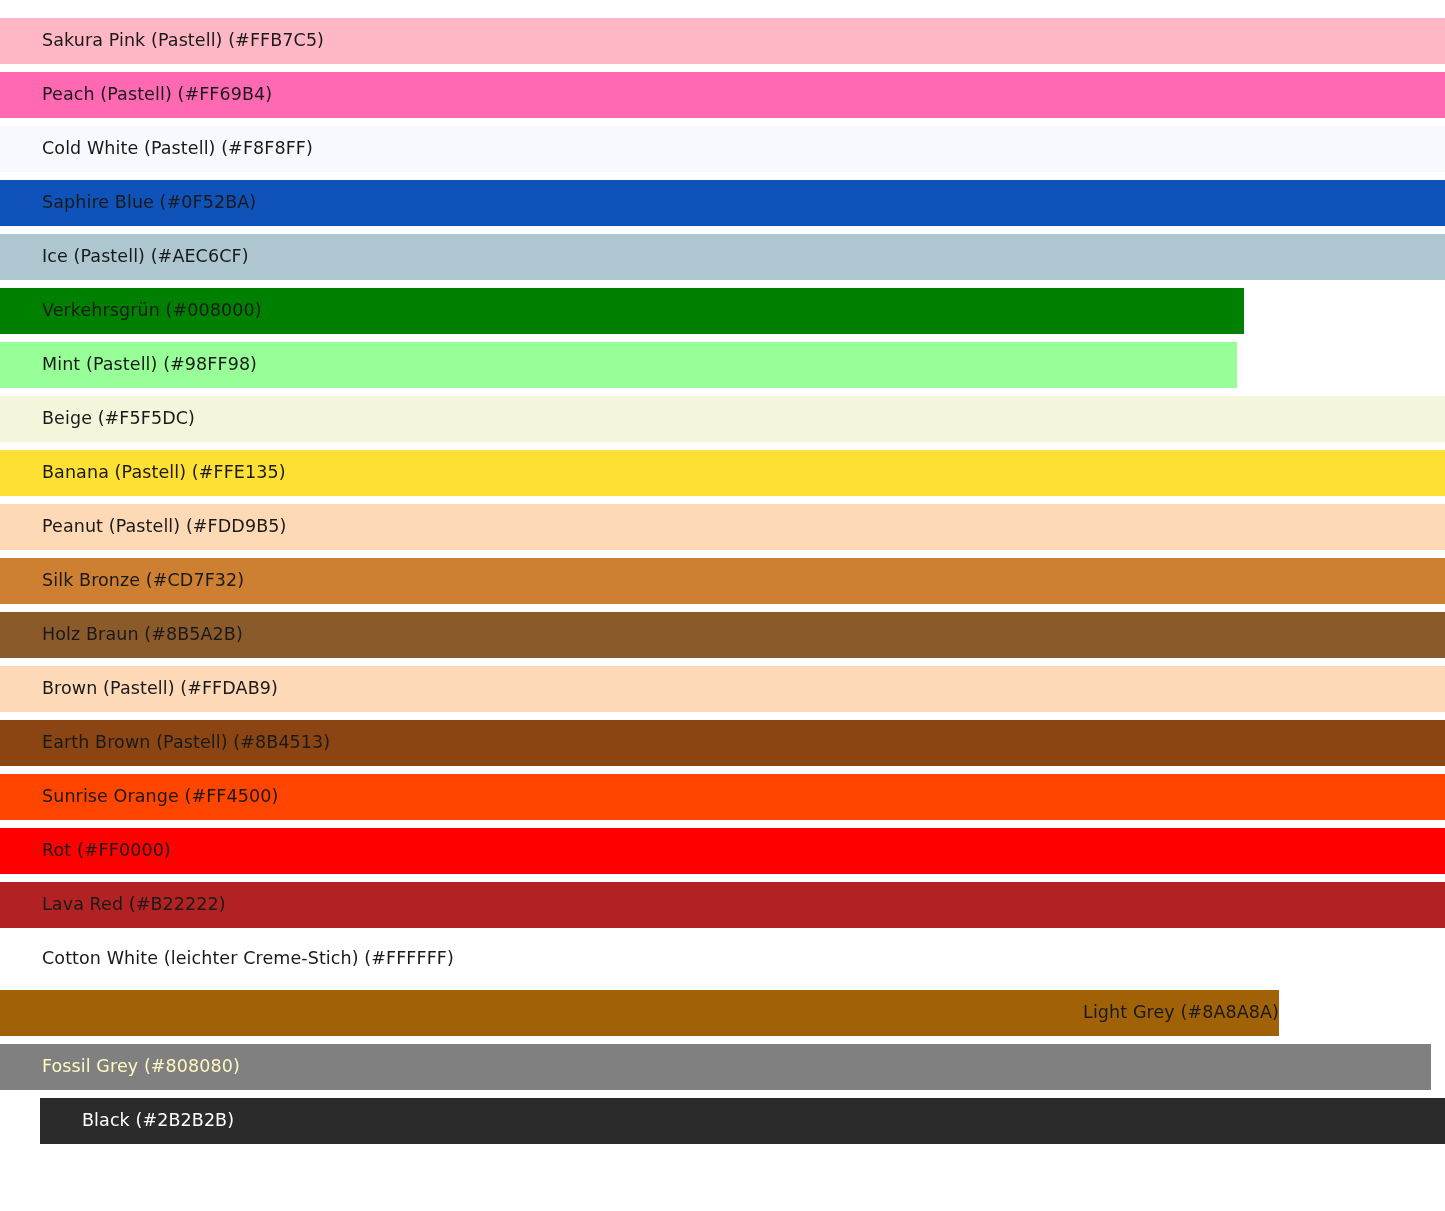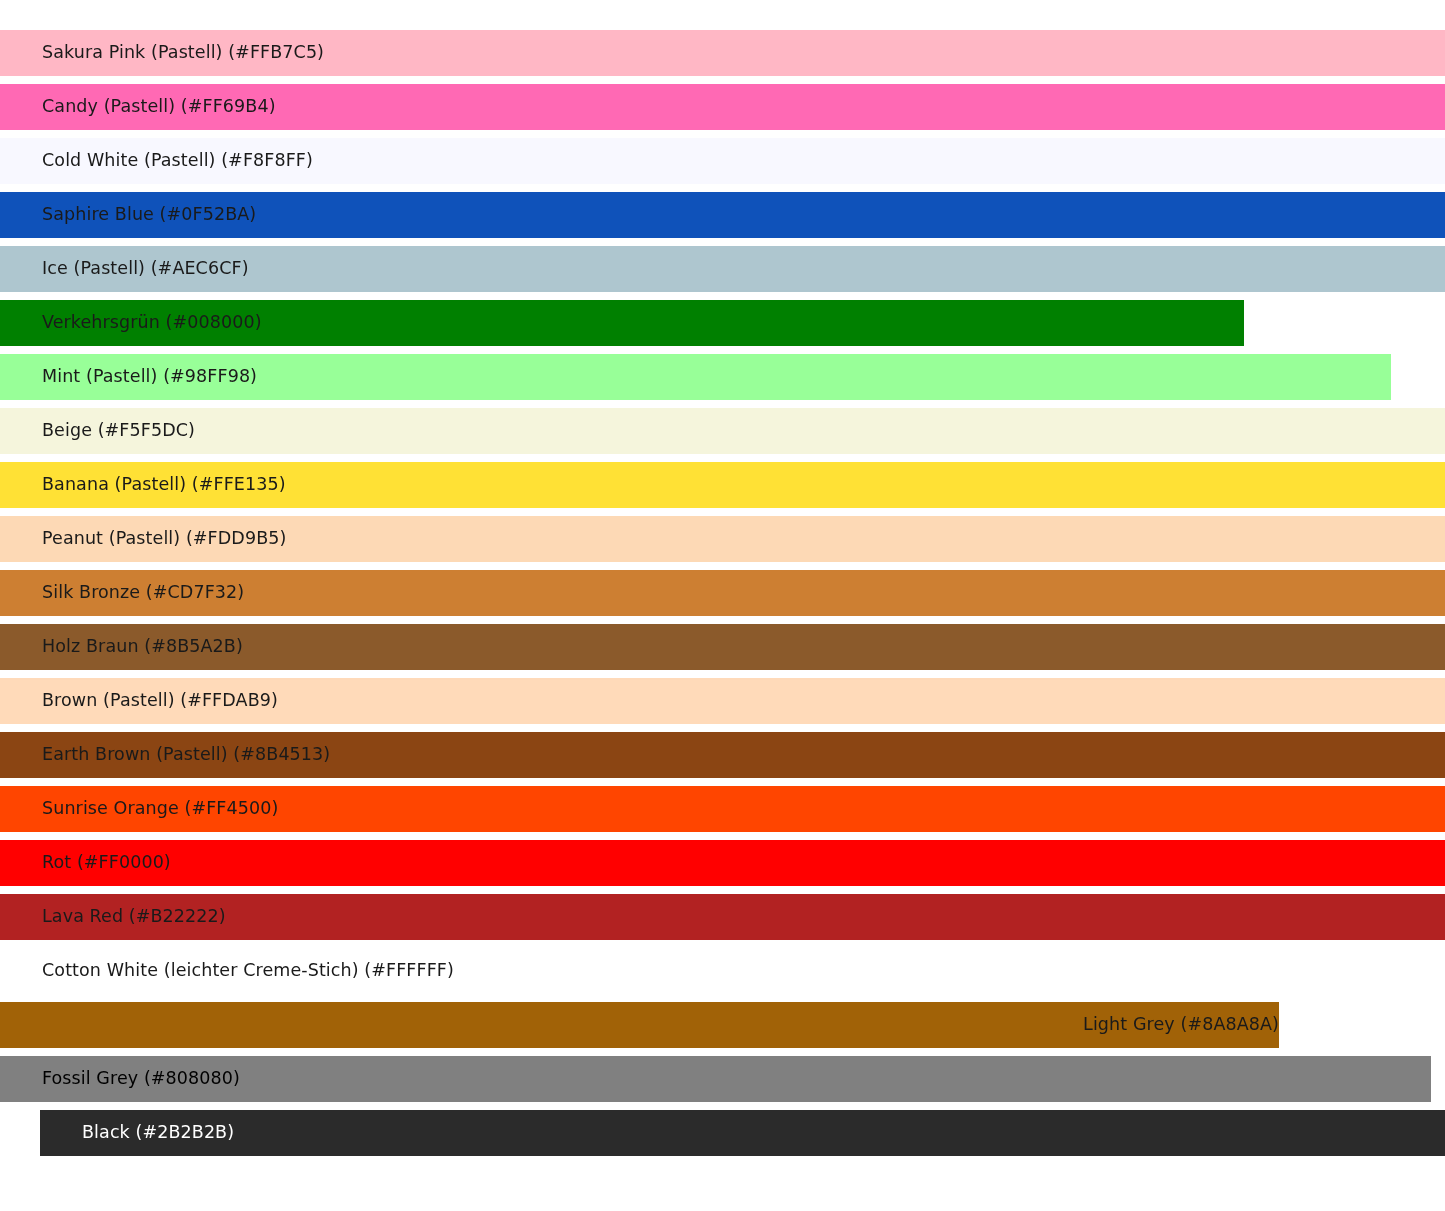--- a/index.html
+++ b/index.html
@@ -8,21 +8,21 @@
     background: #ffffff;
   }
   body {
     width: 1445px;
     height: 1211px;
     font-family: "DejaVu Sans", "Liberation Sans", sans-serif;
     overflow: hidden;
   }
   #swatch-list {
     display: block;
-    padding-top: 30px;
+    padding-top: 18px;
     box-sizing: border-box;
   }
   .swatch-row {
     height: 46px;
     margin: 0 0 8px 0;
     display: flex;
     align-items: center;
     box-sizing: border-box;
     width: 1445px;
   }
@@ -35,35 +35,35 @@
   }
 </style>
 </head>
 <body style="background: rgb(255, 255, 255);">
 
 <div id="swatch-list">
     <div class="swatch-row" style="background: rgb(255, 183, 197); width: 1445px;">
       <span class="swatch-label" style="color: rgb(26, 26, 26);">Sakura Pink (Pastell) (#FFB7C5)</span>
     </div>
     <div class="swatch-row" style="background: rgb(255, 105, 180); width: 1445px;">
-      <span class="swatch-label" style="color: rgb(26, 26, 26);">Candy (Pastell) (#FF69B4)</span>
+      <span class="swatch-label" style="color: rgb(26, 26, 26);">Peach (Pastell) (#FF69B4)</span>
     </div>
     <div class="swatch-row" style="background: rgb(248, 248, 255); width: 1445px;">
       <span class="swatch-label" style="color: rgb(26, 26, 26);">Cold White (Pastell) (#F8F8FF)</span>
     </div>
     <div class="swatch-row" style="background: rgb(15, 82, 186); width: 1445px;">
       <span class="swatch-label" style="color: rgb(26, 26, 26);">Saphire Blue (#0F52BA)</span>
     </div>
     <div class="swatch-row" style="background: rgb(174, 198, 207); width: 1445px;">
       <span class="swatch-label" style="color: rgb(26, 26, 26);">Ice (Pastell) (#AEC6CF)</span>
     </div>
     <div class="swatch-row" style="background: rgb(0, 128, 0); width: 1244px;">
       <span class="swatch-label" style="color: rgb(26, 26, 26);">Verkehrsgrün (#008000)</span>
     </div>
-    <div class="swatch-row" style="background: rgb(152, 255, 152); width: 1391px;">
+    <div class="swatch-row" style="background: rgb(152, 255, 152); width: 1237px;">
       <span class="swatch-label" style="color: rgb(26, 26, 26);">Mint (Pastell) (#98FF98)</span>
     </div>
     <div class="swatch-row" style="background: rgb(245, 245, 220); width: 1445px;">
       <span class="swatch-label" style="color: rgb(26, 26, 26);">Beige (#F5F5DC)</span>
     </div>
     <div class="swatch-row" style="background: rgb(255, 225, 53); width: 1445px;">
       <span class="swatch-label" style="color: rgb(26, 26, 26);">Banana (Pastell) (#FFE135)</span>
     </div>
     <div class="swatch-row" style="background: rgb(253, 217, 181); width: 1445px;">
       <span class="swatch-label" style="color: rgb(26, 26, 26);">Peanut (Pastell) (#FDD9B5)</span>
@@ -89,18 +89,18 @@
     <div class="swatch-row" style="background: rgb(178, 34, 34); width: 1445px;">
       <span class="swatch-label" style="color: rgb(26, 26, 26);">Lava Red (#B22222)</span>
     </div>
     <div class="swatch-row" style="background: rgb(255, 255, 255); width: 1445px;">
       <span class="swatch-label" style="color: rgb(26, 26, 26);">Cotton White (leichter Creme-Stich) (#FFFFFF)</span>
     </div>
     <div class="swatch-row" style="background: #a16207; width: 1279px; justify-content: flex-end;">
       <span class="swatch-label" style="color: rgb(26, 26, 26);">Light Grey (#8A8A8A)</span>
     </div>
     <div class="swatch-row" style="background: rgb(128, 128, 128); width: 1431px;">
-      <span class="swatch-label" style="color: #000000;">Fossil Grey (#808080)</span>
+      <span class="swatch-label" style="color: #fef9c3;">Fossil Grey (#808080)</span>
     </div>
     <div class="swatch-row" style="background: rgb(43, 43, 43); width: 1431px; margin-left: 40px;">
       <span class="swatch-label" style="color: rgb(255, 255, 255);">Black (#2B2B2B)</span>
     </div>
   </div>
 
 </body></html>

